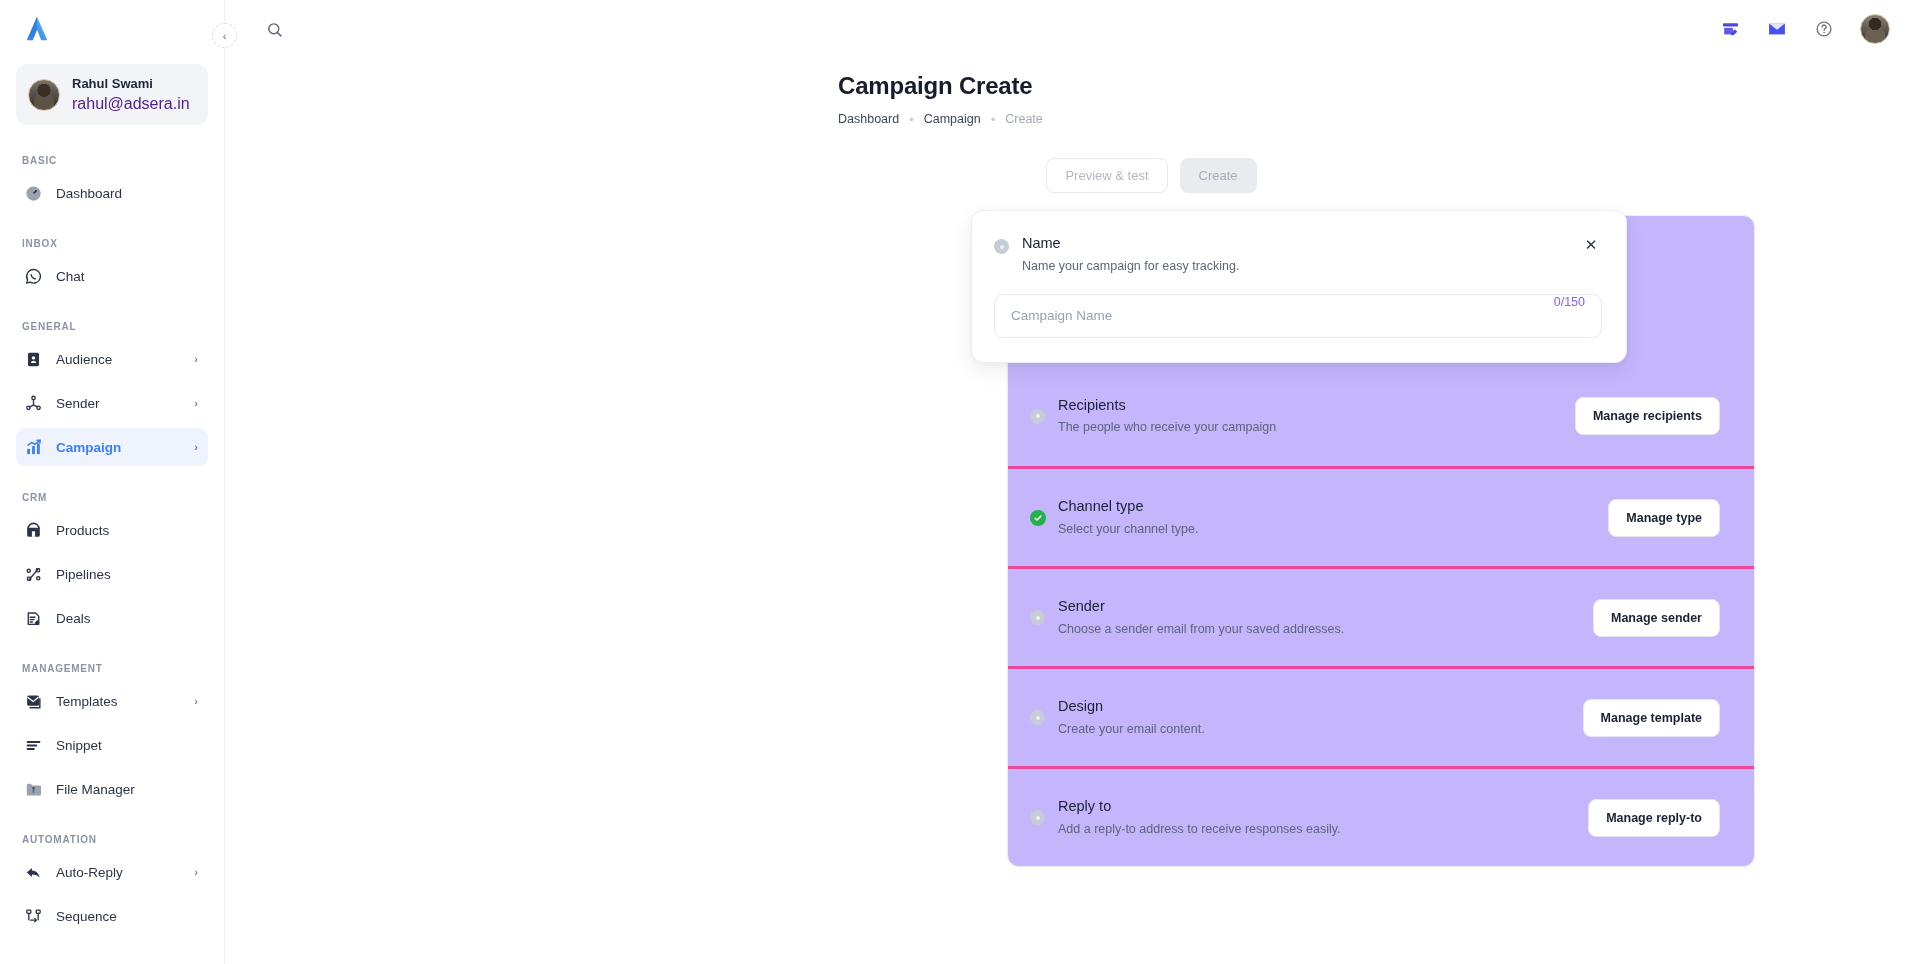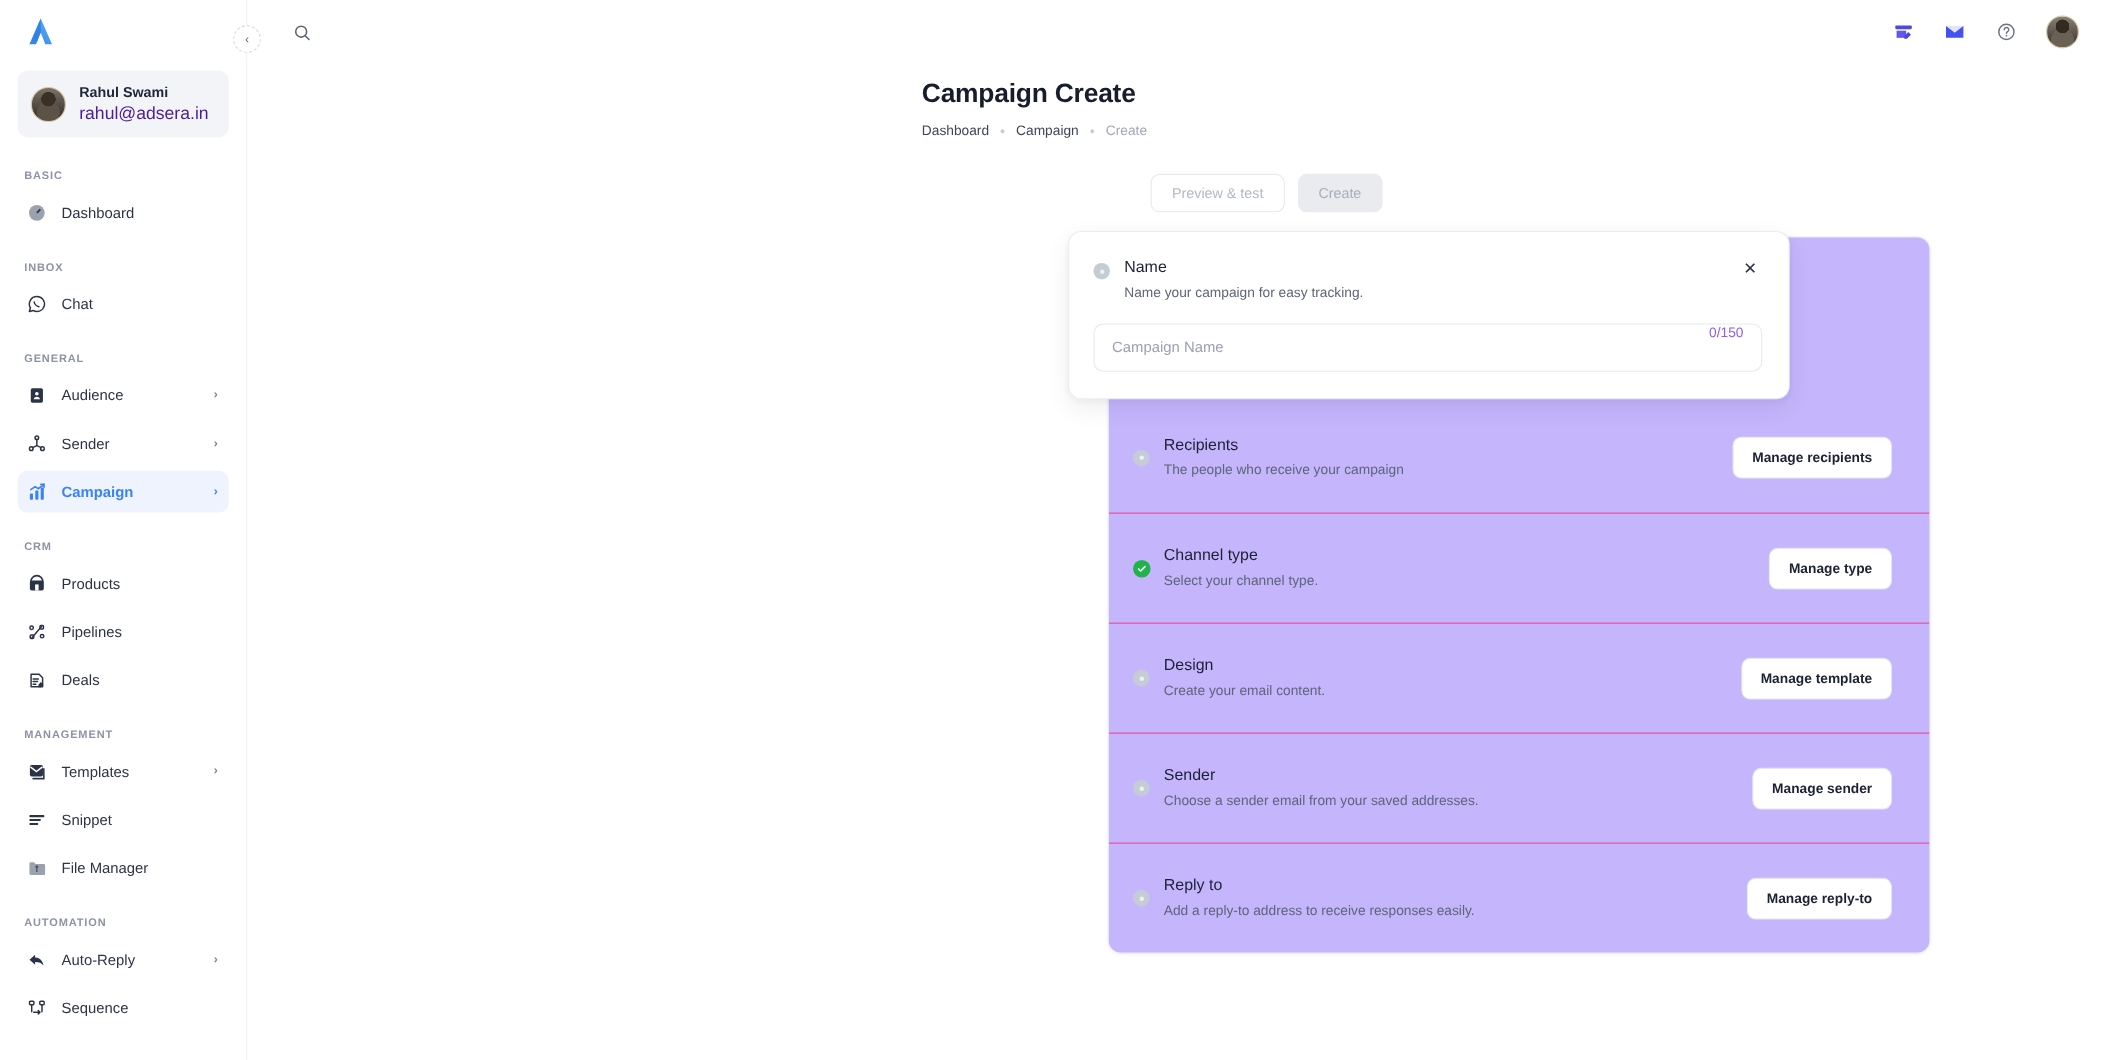--- a/index.html
+++ b/index.html
@@ -126,21 +126,21 @@
     border-radius: 12px;
     overflow: hidden;
     box-shadow: 0 1px 3px rgba(22,29,44,.04);
     margin-left: 32px;
   }
   .step-spacer { height: 150px; }
   .step-row {
     display: flex; align-items: center;
     padding: 0 34px 0 22px;
     height: 100px;
-    border-top: 1px solid #ec4899;
+    border-top: 3px solid #ec4899;
   }
   .step-row:first-child { border-top: none; }
   .status-dot { width: 15px; height: 15px; flex: 0 0 15px; margin-right: 13px; }
   .dot-pending {
     width: 15px; height: 15px; border-radius: 50%;
     background: #c6ccd6;
     display: flex; align-items: center; justify-content: center;
   }
   .dot-pending::after { content: ""; width: 4px; height: 4px; border-radius: 50%; background: #eef0f3; }
   .dot-done {
@@ -438,34 +438,34 @@
                 <div class="step-title">Channel type</div>
                 <div class="step-desc">Select your channel type.</div>
               </div>
               <button class="step-btn">Manage type</button>
             </div>
             <div class="step-row">
               <div class="status-dot">
                 <div class="dot-pending"></div>
               </div>
               <div class="step-text">
-                <div class="step-title">Design</div>
-                <div class="step-desc">Create your email content.</div>
-              </div>
-              <button class="step-btn">Manage template</button>
+                <div class="step-title">Sender</div>
+                <div class="step-desc">Choose a sender email from your saved addresses.</div>
+              </div>
+              <button class="step-btn">Manage sender</button>
             </div>
             <div class="step-row">
               <div class="status-dot">
                 <div class="dot-pending"></div>
               </div>
               <div class="step-text">
-                <div class="step-title">Sender</div>
-                <div class="step-desc">Choose a sender email from your saved addresses.</div>
-              </div>
-              <button class="step-btn">Manage sender</button>
+                <div class="step-title">Design</div>
+                <div class="step-desc">Create your email content.</div>
+              </div>
+              <button class="step-btn">Manage template</button>
             </div>
             <div class="step-row">
               <div class="status-dot">
                 <div class="dot-pending"></div>
               </div>
               <div class="step-text">
                 <div class="step-title">Reply to</div>
                 <div class="step-desc">Add a reply-to address to receive responses easily.</div>
               </div>
               <button class="step-btn">Manage reply-to</button>

